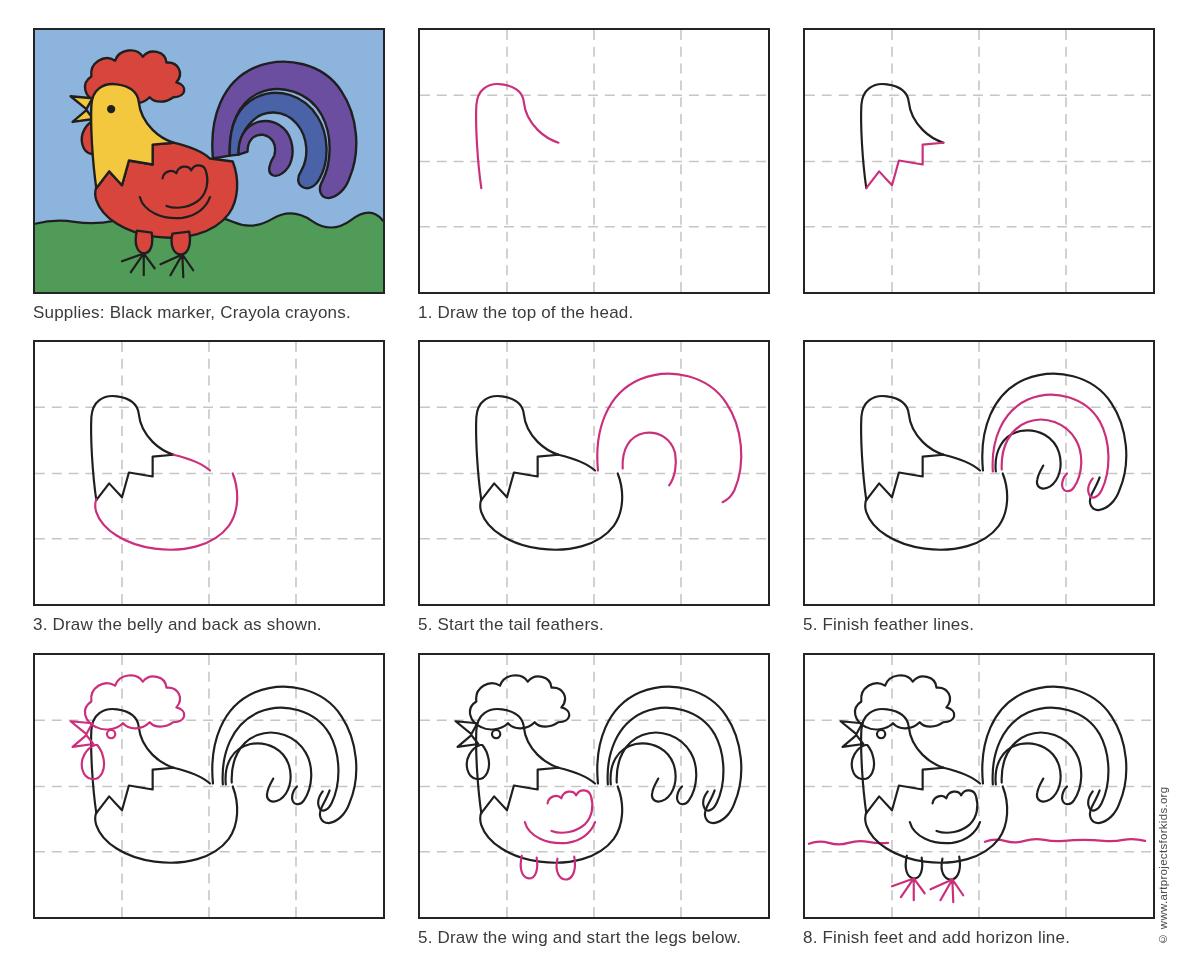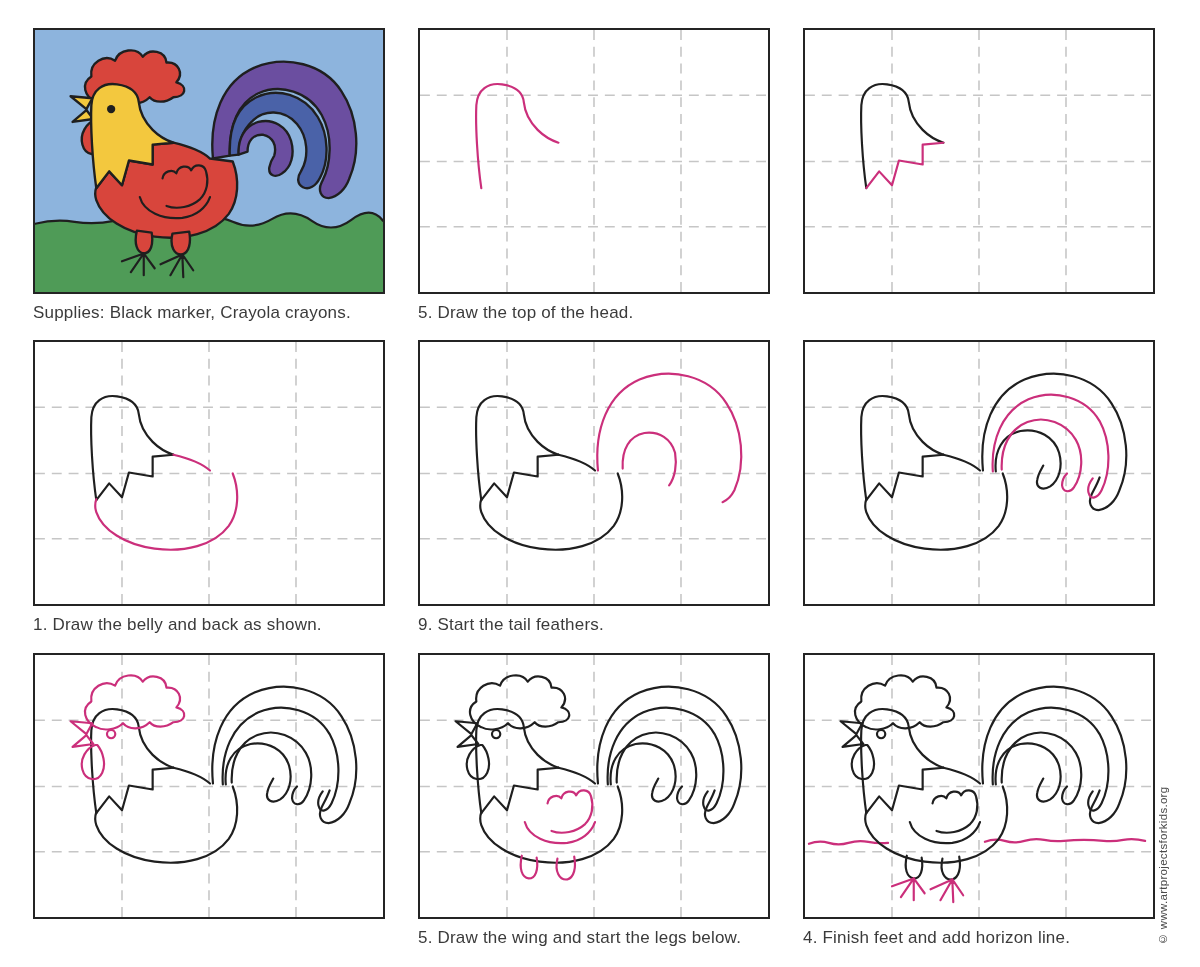--- a/index.html
+++ b/index.html
@@ -125,21 +125,21 @@
     <figcaption>Supplies: Black marker, Crayola crayons.</figcaption>
   </figure>
 
   <figure class="cell">
     <div class="panel">
       <svg viewBox="0 0 352 265">
           <use href="#p-grid" class="gl"></use>
           <use href="#p-head" class="ln new"></use>
         </svg>
     </div>
-    <figcaption>5. Draw the top of the head.</figcaption>
+    <figcaption>1. Draw the top of the head.</figcaption>
   </figure>
 
   <figure class="cell">
     <div class="panel">
       <svg viewBox="0 0 352 265">
           <use href="#p-grid" class="gl"></use>
           <use href="#p-head" class="ln"></use>
           <use href="#p-zigzag" class="ln new"></use>
         </svg>
     </div>
@@ -148,52 +148,53 @@
   <figure class="cell">
     <div class="panel">
       <svg viewBox="0 0 352 265">
           <use href="#p-grid" class="gl"></use>
           <use href="#p-head" class="ln"></use>
           <use href="#p-zigzag" class="ln"></use>
           <use href="#p-chest" class="ln new"></use>
           <use href="#p-belly" class="ln new"></use>
         </svg>
     </div>
-    <figcaption>1. Draw the belly and back as shown.</figcaption>
+    <figcaption>3. Draw the belly and back as shown.</figcaption>
   </figure>
 
   <figure class="cell">
     <div class="panel">
       <svg viewBox="0 0 352 265">
           <use href="#p-grid" class="gl"></use>
           <use href="#p-head" class="ln"></use>
           <use href="#p-zigzag" class="ln"></use>
           <use href="#p-chest" class="ln"></use>
           <use href="#p-belly" class="ln"></use>
           <use href="#p-tail-outer-open" class="ln new"></use>
           <use href="#p-tail-inner-open" class="ln new"></use>
         </svg>
     </div>
-    <figcaption>9. Start the tail feathers.</figcaption>
+    <figcaption>5. Start the tail feathers.</figcaption>
   </figure>
 
   <figure class="cell">
     <div class="panel">
       <svg viewBox="0 0 352 265">
           <use href="#p-grid" class="gl"></use>
           <use href="#p-head" class="ln"></use>
           <use href="#p-zigzag" class="ln"></use>
           <use href="#p-chest" class="ln"></use>
           <use href="#p-belly" class="ln"></use>
           <use href="#p-tail-outer-full" class="ln"></use>
           <use href="#p-tail-inner-full" class="ln"></use>
           <use href="#p-feather1" class="ln new"></use>
           <use href="#p-feather2" class="ln new"></use>
         </svg>
     </div>
+    <figcaption>5. Finish feather lines.</figcaption>
   </figure>
 
   <figure class="cell">
     <div class="panel">
       <svg viewBox="0 0 352 265">
           <use href="#p-grid" class="gl"></use>
           <use href="#p-head" class="ln"></use>
           <use href="#p-zigzag" class="ln"></use>
           <use href="#p-chest" class="ln"></use>
           <use href="#p-belly" class="ln"></use>
@@ -252,17 +253,17 @@
           <use href="#p-beak-upper" class="ln"></use>
           <use href="#p-beak-lower" class="ln"></use>
           <use href="#p-wattle" class="ln"></use>
           <use href="#p-eye" class="ln"></use>
           <use href="#p-wing-top" class="ln"></use>
           <use href="#p-wing-bottom" class="ln"></use>
           <use href="#p-legs" class="ln"></use>
           <use href="#p-feet" class="ln new"></use>
         </svg>
     </div>
-    <figcaption>4. Finish feet and add horizon line.</figcaption>
+    <figcaption>8. Finish feet and add horizon line.</figcaption>
   </figure>
 
   <div class="watermark">© www.artprojectsforkids.org</div>
 </div>
 
 </body></html>

